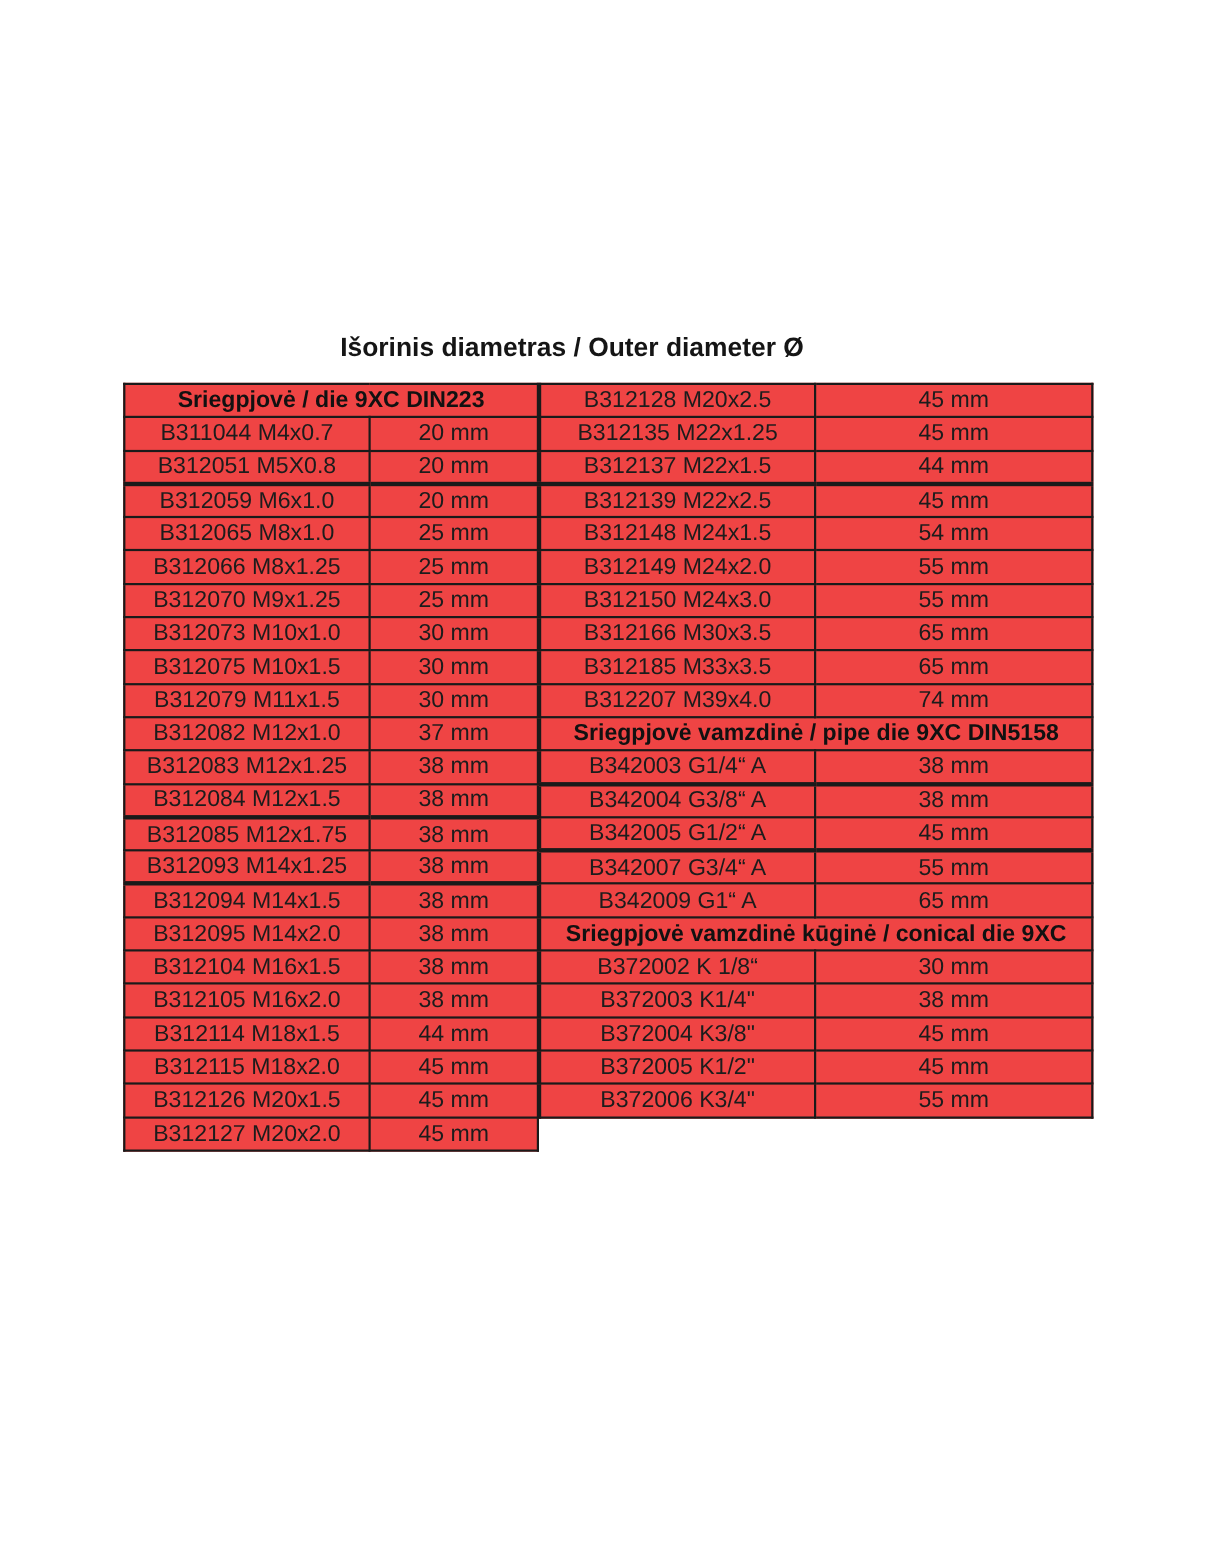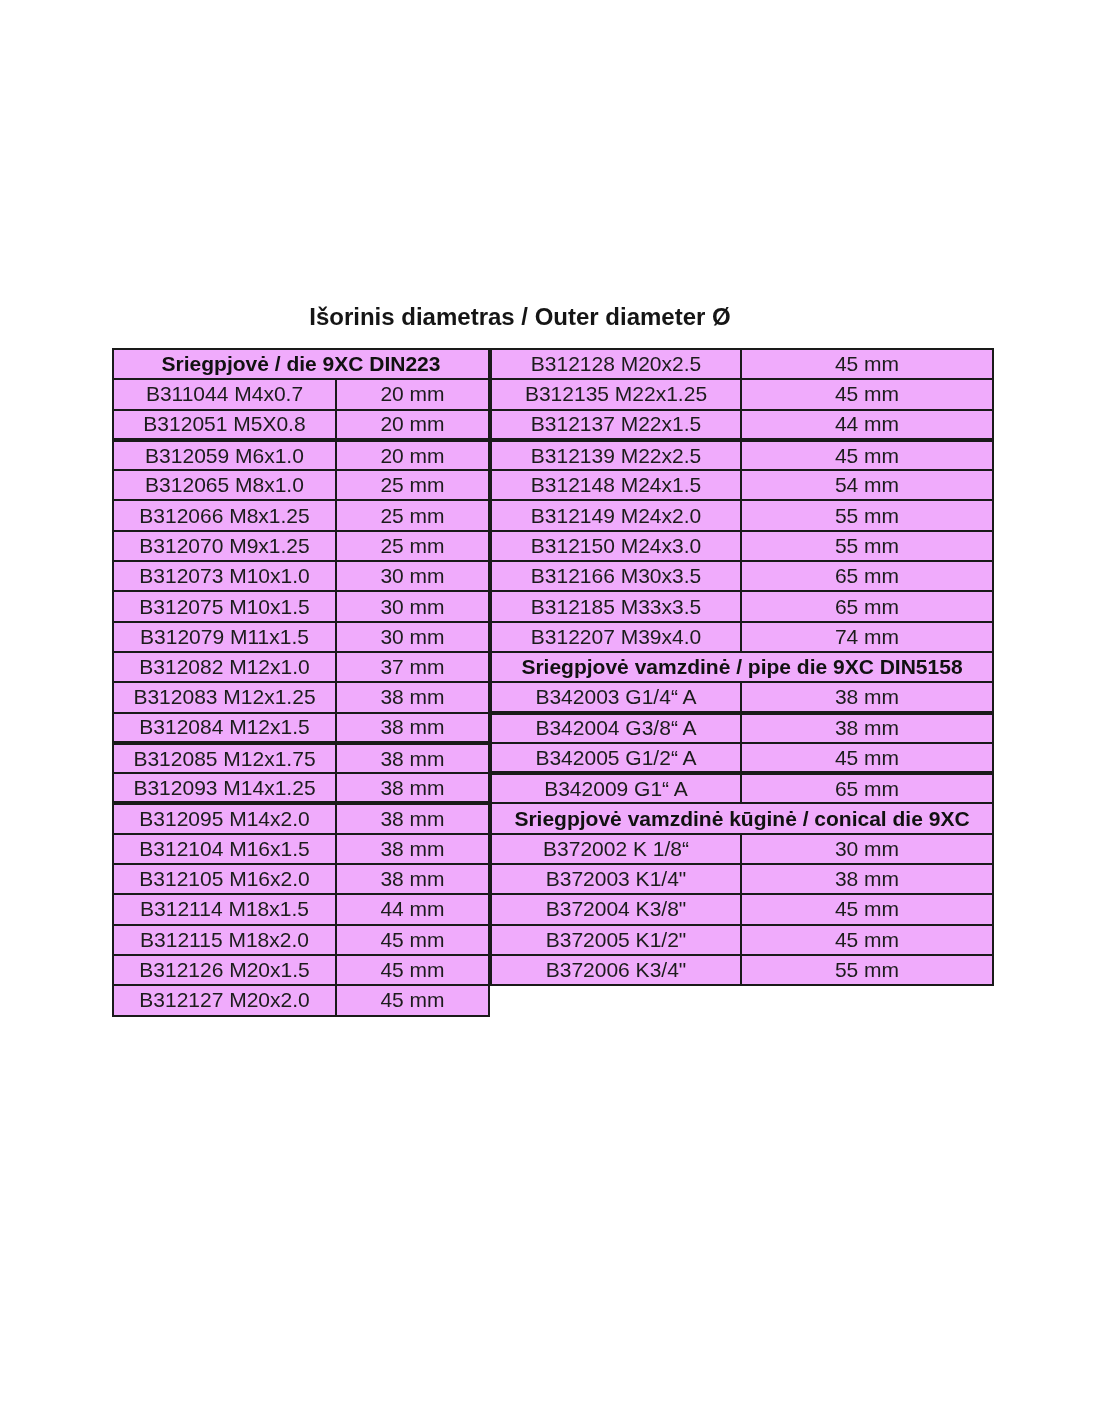--- a/index.html
+++ b/index.html
@@ -26,21 +26,21 @@
   .tables {
     position: absolute;
     left: 112px;
     top: 348px;
     display: flex;
     align-items: flex-start;
   }
   table.tbl {
     border-collapse: collapse;
     table-layout: fixed;
-    background: #f0abfc;
+    background: #ef4444;
   }
   table.tbl td {
     border: 2px solid #1a1a1a;
     text-align: center;
     vertical-align: middle;
     font-size: 21px;
     height: 30.3px;
     padding: 0 2px;
     overflow: hidden;
     white-space: nowrap;
@@ -119,20 +119,24 @@
           </tr>
           <tr>
             <td>B312085 M12x1.75</td>
             <td>38 mm</td>
           </tr>
           <tr class="thick">
             <td>B312093 M14x1.25</td>
             <td>38 mm</td>
           </tr>
           <tr>
+            <td>B312094 M14x1.5</td>
+            <td>38 mm</td>
+          </tr>
+          <tr>
             <td>B312095 M14x2.0</td>
             <td>38 mm</td>
           </tr>
           <tr>
             <td>B312104 M16x1.5</td>
             <td>38 mm</td>
           </tr>
           <tr>
             <td>B312105 M16x2.0</td>
             <td>38 mm</td>
@@ -212,20 +216,24 @@
           </tr>
           <tr>
             <td>B342004 G3/8“ A</td>
             <td>38 mm</td>
           </tr>
           <tr class="thick">
             <td>B342005 G1/2“ A</td>
             <td>45 mm</td>
           </tr>
           <tr>
+            <td>B342007 G3/4“ A</td>
+            <td>55 mm</td>
+          </tr>
+          <tr>
             <td>B342009 G1“ A</td>
             <td>65 mm</td>
           </tr>
           <tr>
             <td colspan="2" class="hdr">Sriegpjovė vamzdinė kūginė / conical die 9XC</td>
           </tr>
           <tr>
             <td>B372002 K 1/8“</td>
             <td>30 mm</td>
           </tr>

